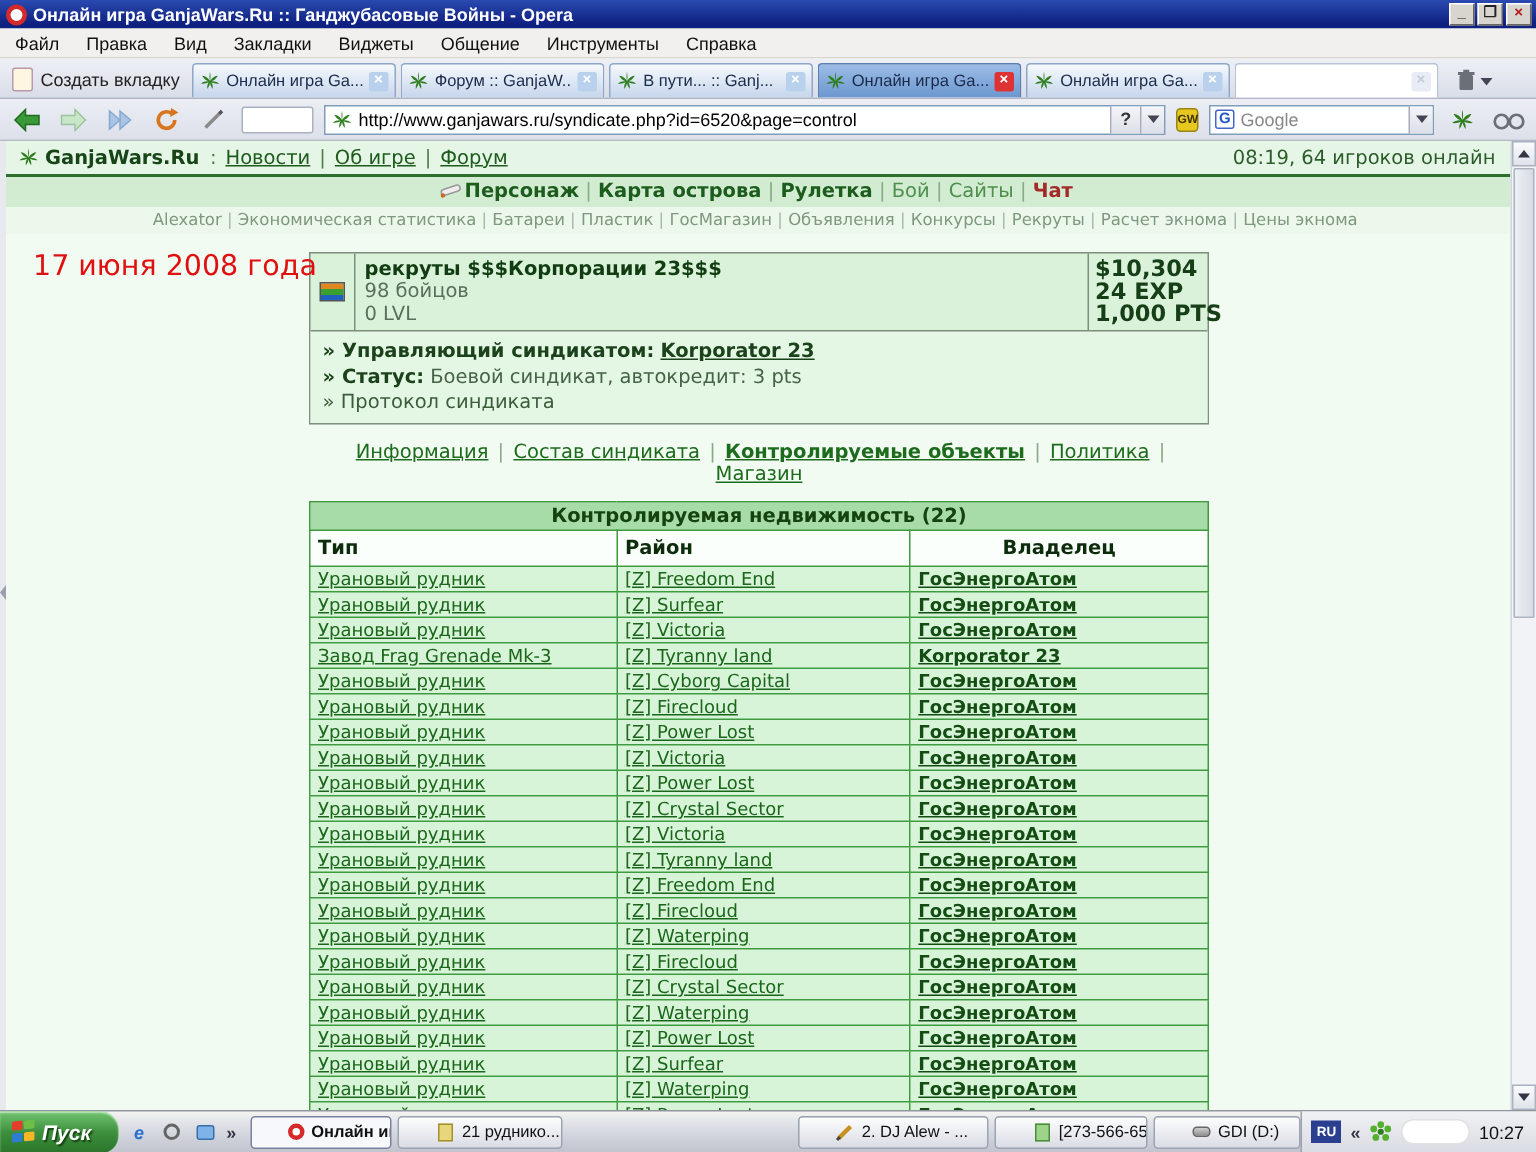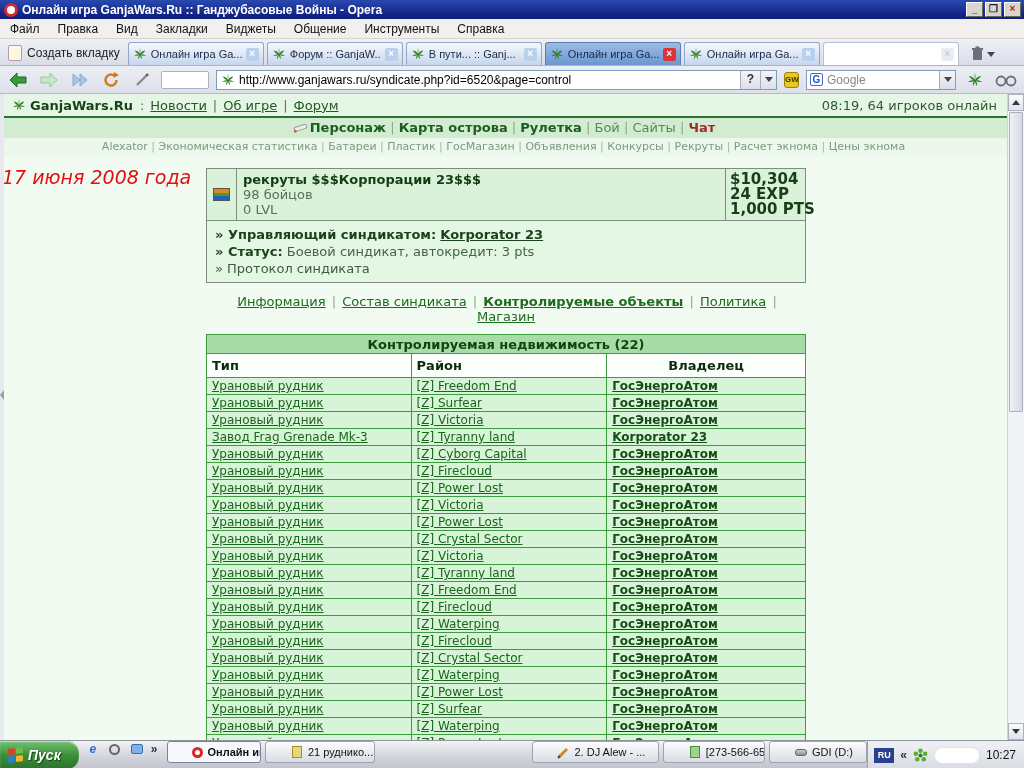--- a/index.html
+++ b/index.html
@@ -96,21 +96,21 @@
   .nav1 .it { text-decoration:none; }
   .nav1 .it:not(:last-child)::after { content:" | "; color:#88aa88; font-weight:normal; }
   .nav1 .strong { color:#1c5c1c; font-weight:bold; }
   .nav1 .soft { color:#4e8e4e; }
   .nav1 .chat { color:#a42a2a; font-weight:bold; }
   .joint { display:inline-block; vertical-align:-2px; margin-right:2px; }
 
   .nav2 { height:18px; background:#ecf8ec; text-align:center; font-size:11px; line-height:17px; color:#7f987f; }
   .nav2 .it:not(:last-child)::after { content:" | "; color:#a5b8a5; }
 
-  .date { position:absolute; left:2px; top:72px; font-size:19px; color:#e01010; z-index:2;font-style:italic; }
+  .date { position:absolute; left:22px; top:72px; font-size:19px; color:#e01010; z-index:2; }
 
   .content { width:600px; margin:12px 0 0 206px; }
 
   .syndbox { border:1px solid #7e8e7e; background:#d9f2d9; }
   .synd-top { display:flex; min-height:49px; }
   .flagcell { width:30px; border-right:1px solid #7e8e7e; display:flex; align-items:center; justify-content:center; }
   .flag { width:17px; height:13px; border:1px solid #555;
     background:linear-gradient(180deg,#e08820 0 34%,#3aa030 34% 67%,#2060c0 67% 100%); }
   .maincell { flex:1; padding:3px 6px; font-size:13px; line-height:15px; }
   .maincell .nm { font-weight:bold; color:#123d12; }
@@ -133,21 +133,21 @@
   .title-row th { background:#a7dba7; color:#14430f; font-size:13px; font-weight:bold; height:19px; }
   .cols-row th { background:#fbfffb; color:#0c2c0c; font-size:13px; height:18px; text-align:left; padding:4px 5px; }
   .cols-row th.center { text-align:center; }
   table.prop td { background:#d8f4d8; height:17px; padding:0 5px; }
   table.prop a { color:#1a661a; text-decoration:underline; }
   table.prop td.owner a { font-weight:bold; color:#134d13; }
   col.c1 { width:205px; } col.c2 { width:196px; } col.c3 { width:199px; }
 
   
   .taskbar { height:28px; background:linear-gradient(180deg,#f4f4f1,#e0e2e8 30%,#cdd0d8 70%,#c2c5ce);
-    border-top:1px solid #8f949e; display:flex; align-items:flex-start; }
+    border-top:1px solid #8f949e; display:flex; align-items:center; }
   .startbtn { height:28px; display:flex; align-items:center; gap:5px; padding:0 18px 0 8px;
     background:linear-gradient(180deg,#72c472,#3d8f3d 50%,#2a742a); border-radius:0 12px 12px 0;
     color:#fff; font-weight:bold; font-style:italic; font-size:14px; text-shadow:1px 1px 1px #14400f;
     box-shadow:inset 0 1px 1px #bfe8bf; }
   .winflag { width:15px; height:15px; display:grid; grid-template-columns:7px 7px; grid-gap:1px; transform:skewY(-6deg); }
   .winflag i { display:block; height:6px; border-radius:1px; }
   .qlaunch { display:flex; align-items:center; gap:6px; padding:0 6px; }
   .qicon { width:16px; height:16px; display:flex; align-items:center; justify-content:center; font-size:12px; }
   .chev { color:#334; font-size:12px; font-weight:bold; }
   .taskbtn { height:22px; display:flex; align-items:center; gap:4px; padding:0 24px; margin-left:4px;

